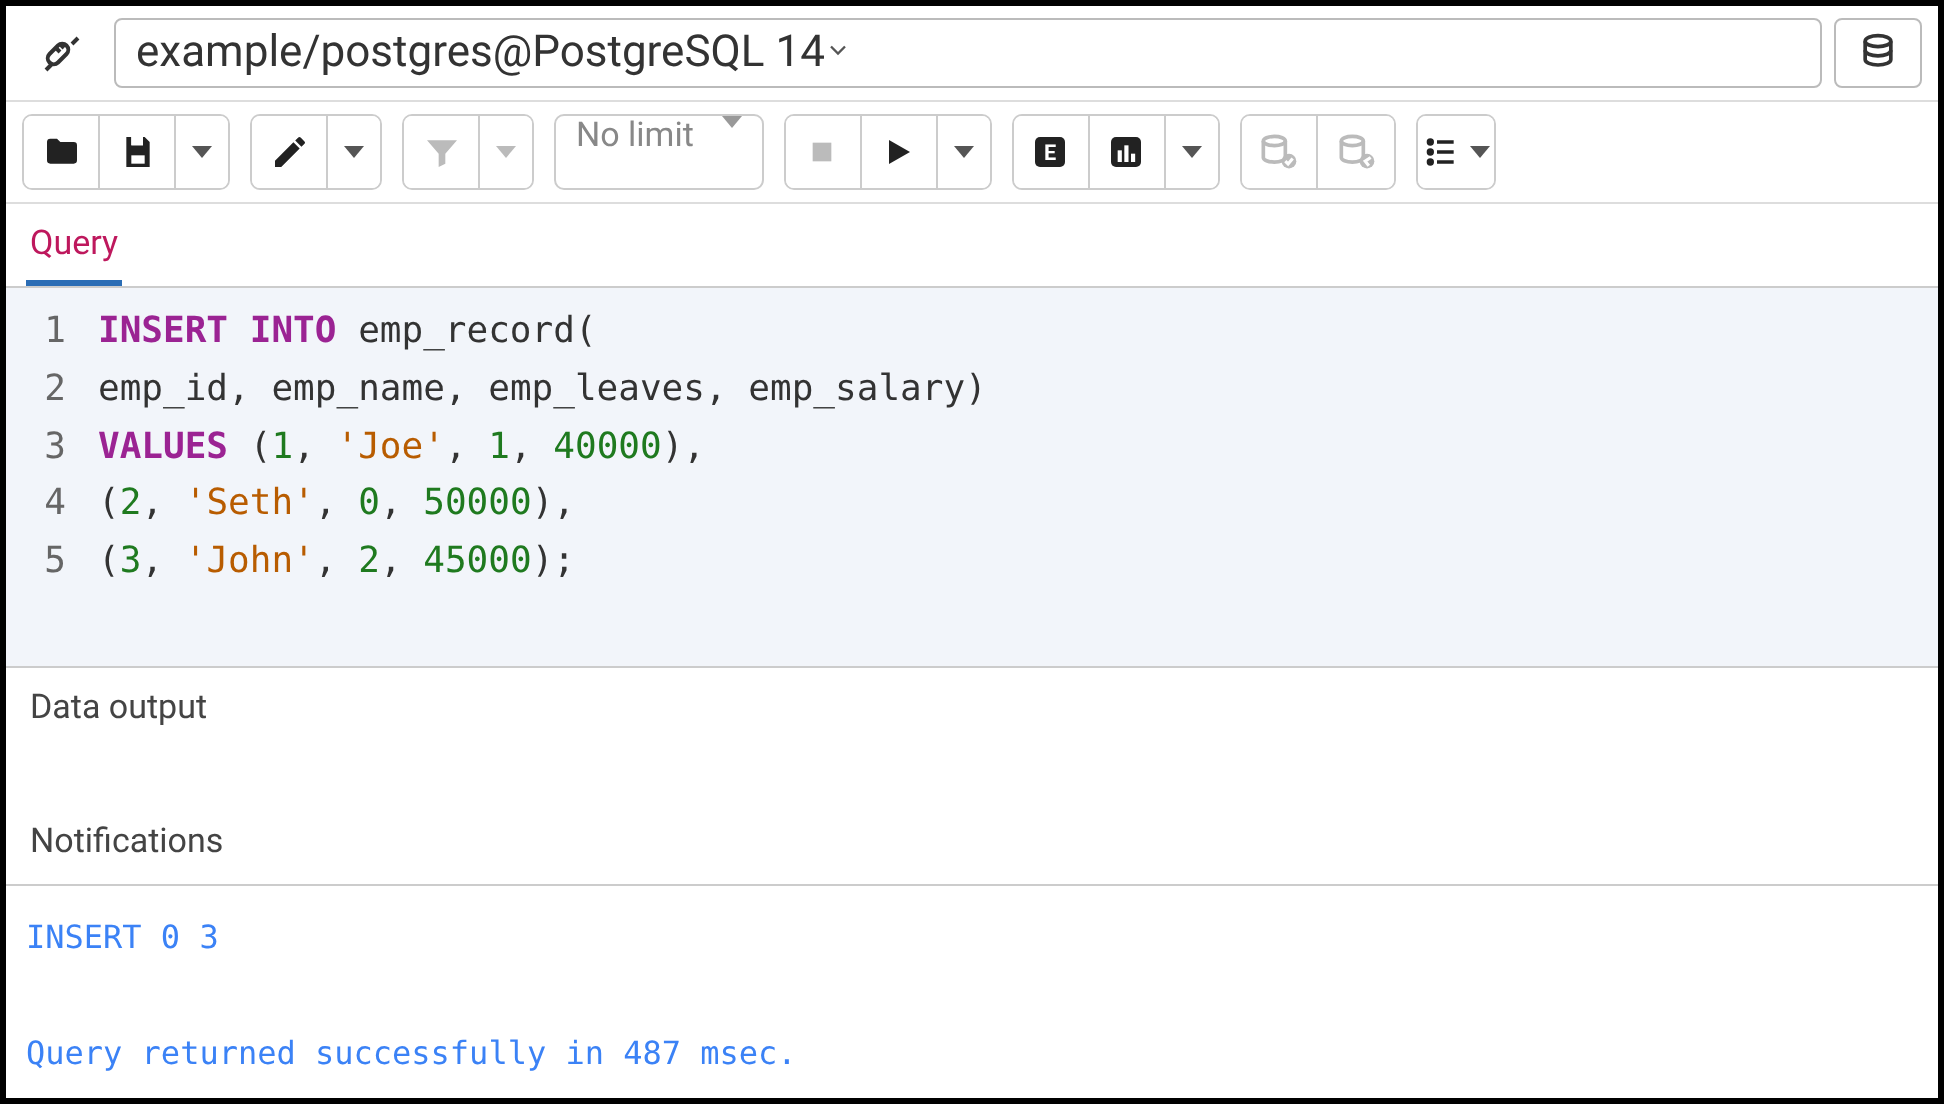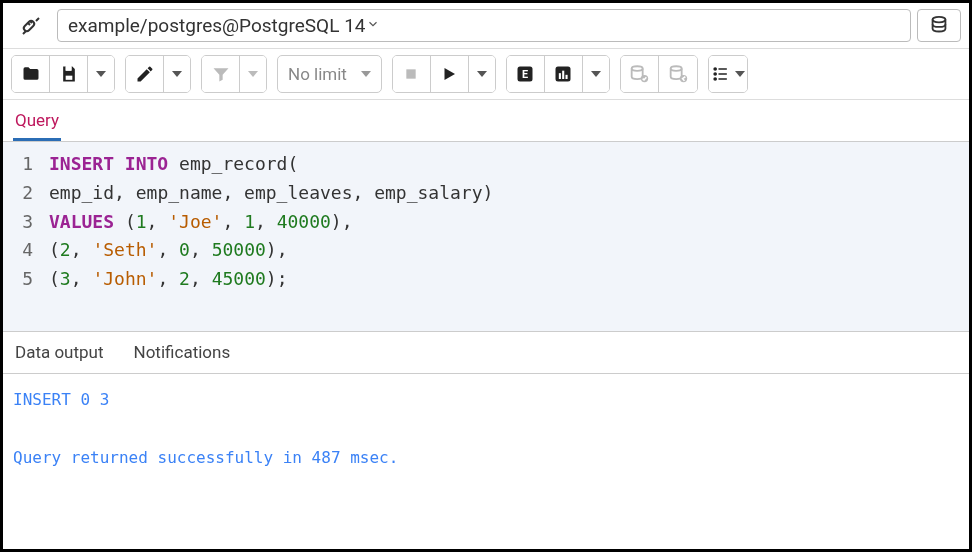--- a/index.html
+++ b/index.html
@@ -26,21 +26,21 @@
     align-items: center;
     justify-content: center;
   }
   .conn-select {
     flex: 1;
     border: 1px solid #bbb;
     border-radius: 4px;
     display: flex;
     align-items: center;
     padding: 4px 10px;
-    font-size: 19px;
+    font-size: 22px;
     color: #333;
   }
   .conn-select .chev { font-size: 14px; color: #555; }
   .conn-right {
     width: 44px;
     border: 1px solid #bbb;
     border-radius: 4px;
     display: flex;
     align-items: center;
     justify-content: center;
@@ -67,21 +67,21 @@
     background: #fff;
     border-right: 1px solid #ccc;
     cursor: pointer;
   }
   .btn:last-child { border-right: none; }
   .btn.narrow { min-width: 26px; }
   .btn.disabled { color: #aaa; }
   .btn svg { display: block; }
   .limit {
     display: flex;
-    align-items: center;
+    align-items: flex-start;
     border: 1px solid #ccc;
     border-radius: 5px;
     height: 38px;
     padding: 0 10px;
     gap: 14px;
     color: #888;
     font-size: 17px;
   }
   .tabs {
     display: flex;
@@ -127,20 +127,21 @@
   .kw { color: #9b2393; font-weight: 600; }
   .ident { color: #333; text-align: center; }
   .num { color: #1f7a1f; }
   .str { color: #b85c00; }
   .paren { color: #333; }
   .output-tabs {
     display: flex;
     border-bottom: 1px solid #ccc;
     padding: 0 10px;
     gap: 26px;
+    flex-direction: column;
   }
   .otab {
     padding: 10px 2px 8px;
     font-size: 17px;
     color: #444;
     cursor: pointer;
     border-bottom: 3px solid transparent;
   }
   .otab.active {
     border-bottom-color: #2b6db5;

